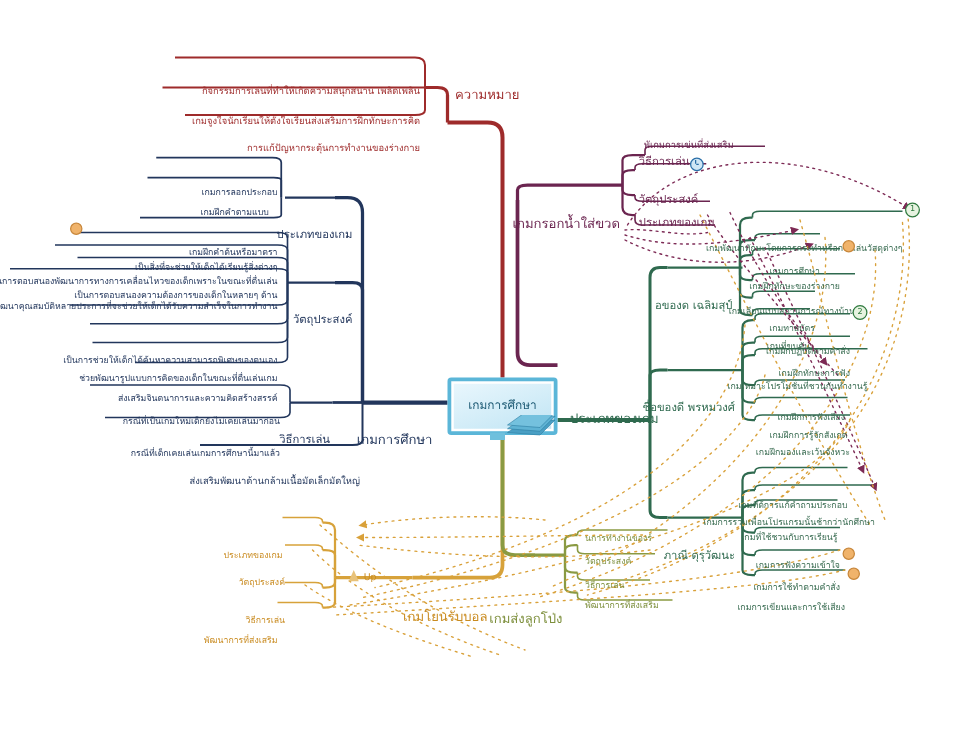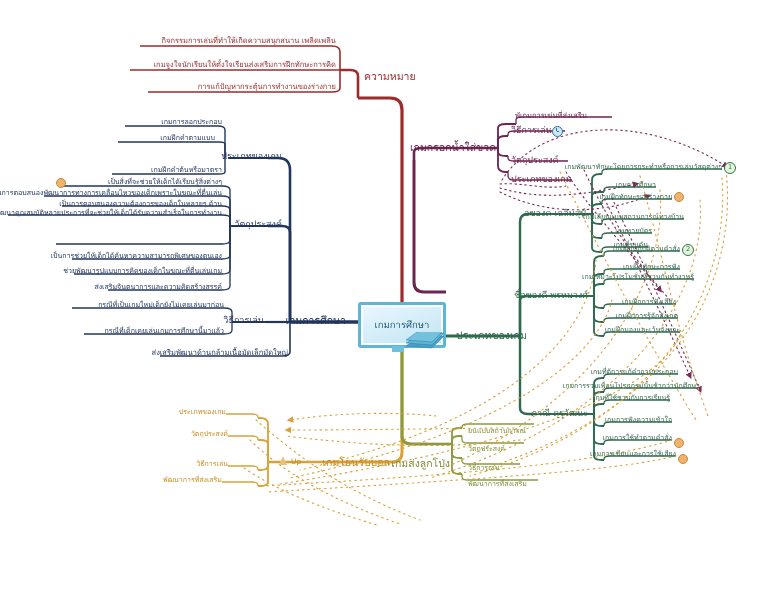--- a/index.html
+++ b/index.html
@@ -14,21 +14,21 @@
   svg.links{position:absolute;left:0;top:0;width:770px;height:599px;pointer-events:none;}
 
   .lbl{
     position:absolute;
     white-space:nowrap;
     font-size:8px;
     line-height:10px;
     letter-spacing:0px;
   }
   .lbl.r{transform:translateY(-50%);}
-  .lbl.rr{transform:translate(-100%,-50%);}
+  .lbl.rr{transform:translate(-100%,-50%);margin-top:32px;}
 
   .t-red{color:#9e2b2b;}
   .t-navy{color:#22365c;}
   .t-purple{color:#6b2550;}
   .t-green{color:#2f6a4f;}
   .t-olive{color:#7d8f3c;}
   .t-orange{color:#c98b20;}
   .t-dkgreen{color:#35694e;}
 
   .big{font-size:10.5px;}
@@ -346,18 +346,18 @@
 
   <div class="lbl rr big t-orange" style="left:390px;top:462px;">เกมโยนรับบอล</div>
   <span class="icon-up" style="position:absolute;left:279px;top:456px;"></span>
   <div class="lbl r sm t-orange" style="left:291px;top:462px;">Up</div>
   <div class="lbl rr xs t-orange" style="left:226px;top:412px;">ประเภทของเกม</div>
   <div class="lbl rr xs t-orange" style="left:228px;top:434px;">วัตถุประสงค์</div>
   <div class="lbl rr xs t-orange" style="left:228px;top:464px;">วิธีการเล่น</div>
   <div class="lbl rr xs t-orange" style="left:222px;top:480px;">พัฒนาการที่ส่งเสริม</div>
 
   <div class="lbl rr big t-olive" style="left:450px;top:463px;">เกมส่งลูกโป่ง</div>
-  <div class="lbl r xs t-olive" style="left:468px;top:431px;">ยนแบบสถานการณ์</div>
+  <div class="lbl r xs t-olive" style="left:468px;top:431px;">นการทำงานของร์</div>
   <div class="lbl r xs t-olive" style="left:468px;top:449px;">วัตถุประสงค์</div>
   <div class="lbl r xs t-olive" style="left:468px;top:468px;">วิธีการเล่น</div>
   <div class="lbl r xs t-olive" style="left:468px;top:484px;">พัฒนาการที่ส่งเสริม</div>
 
 </div>
 
 </body></html>

